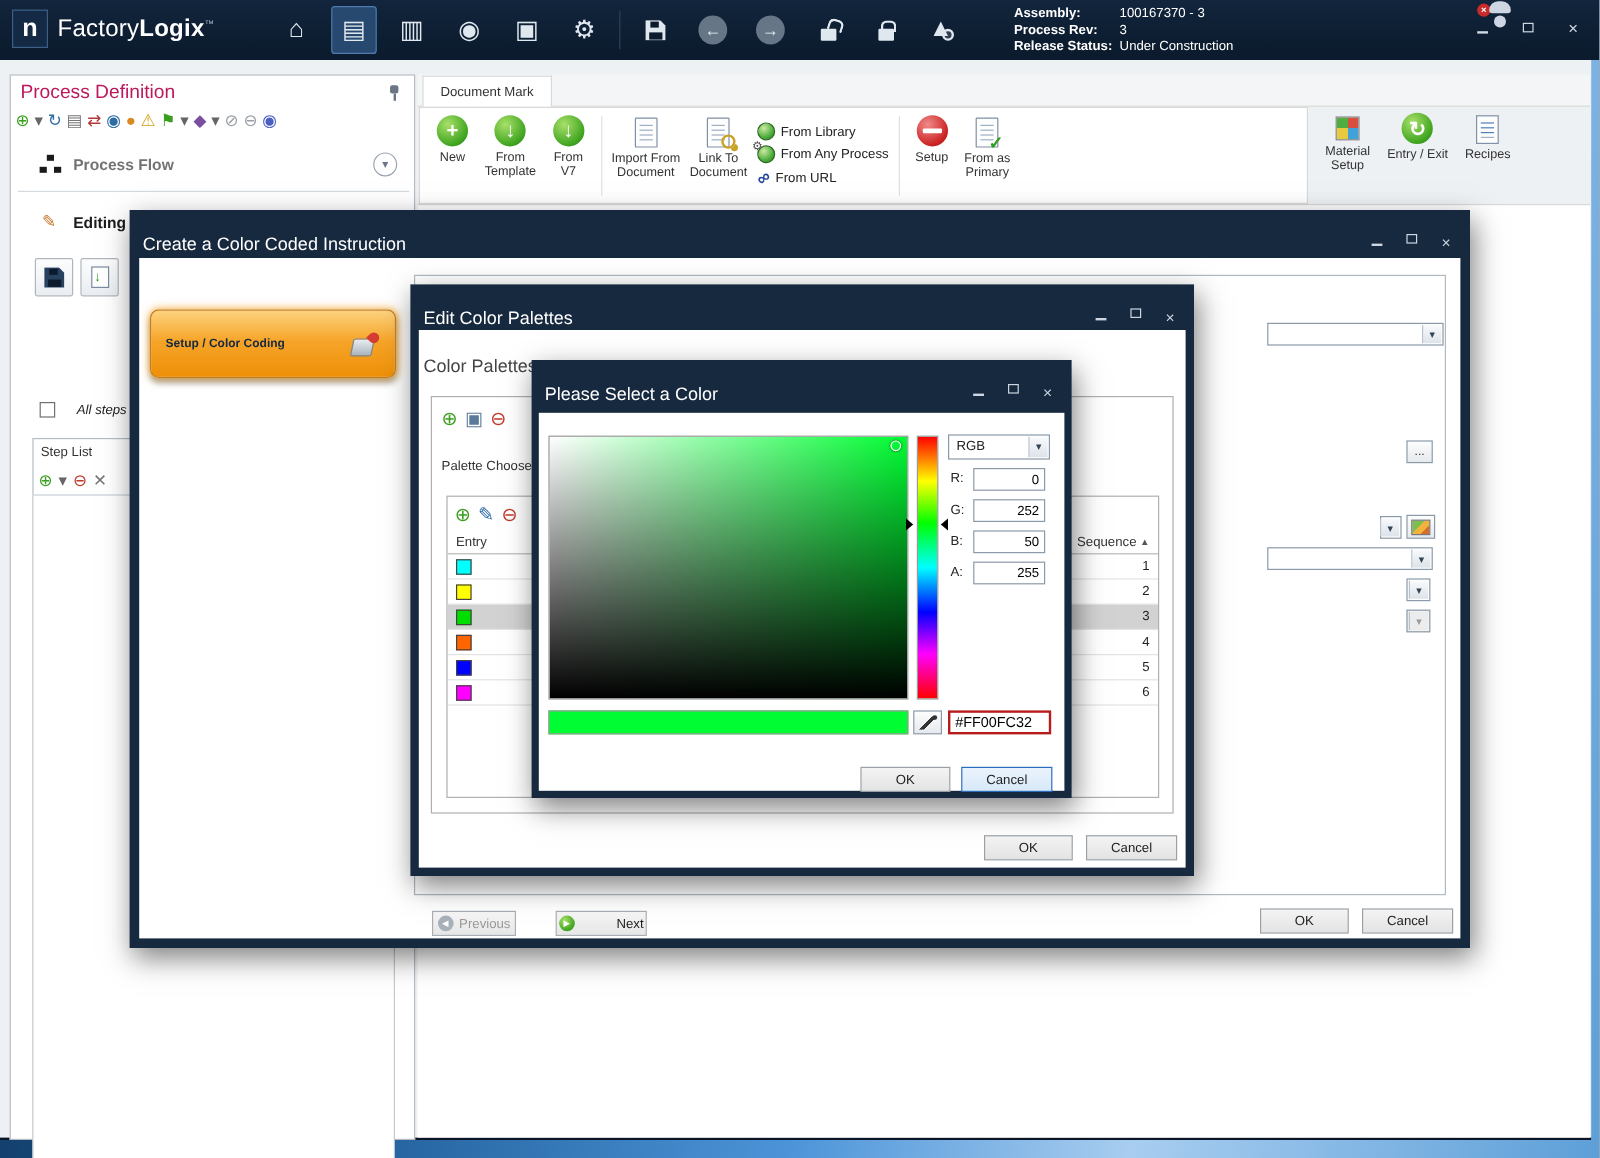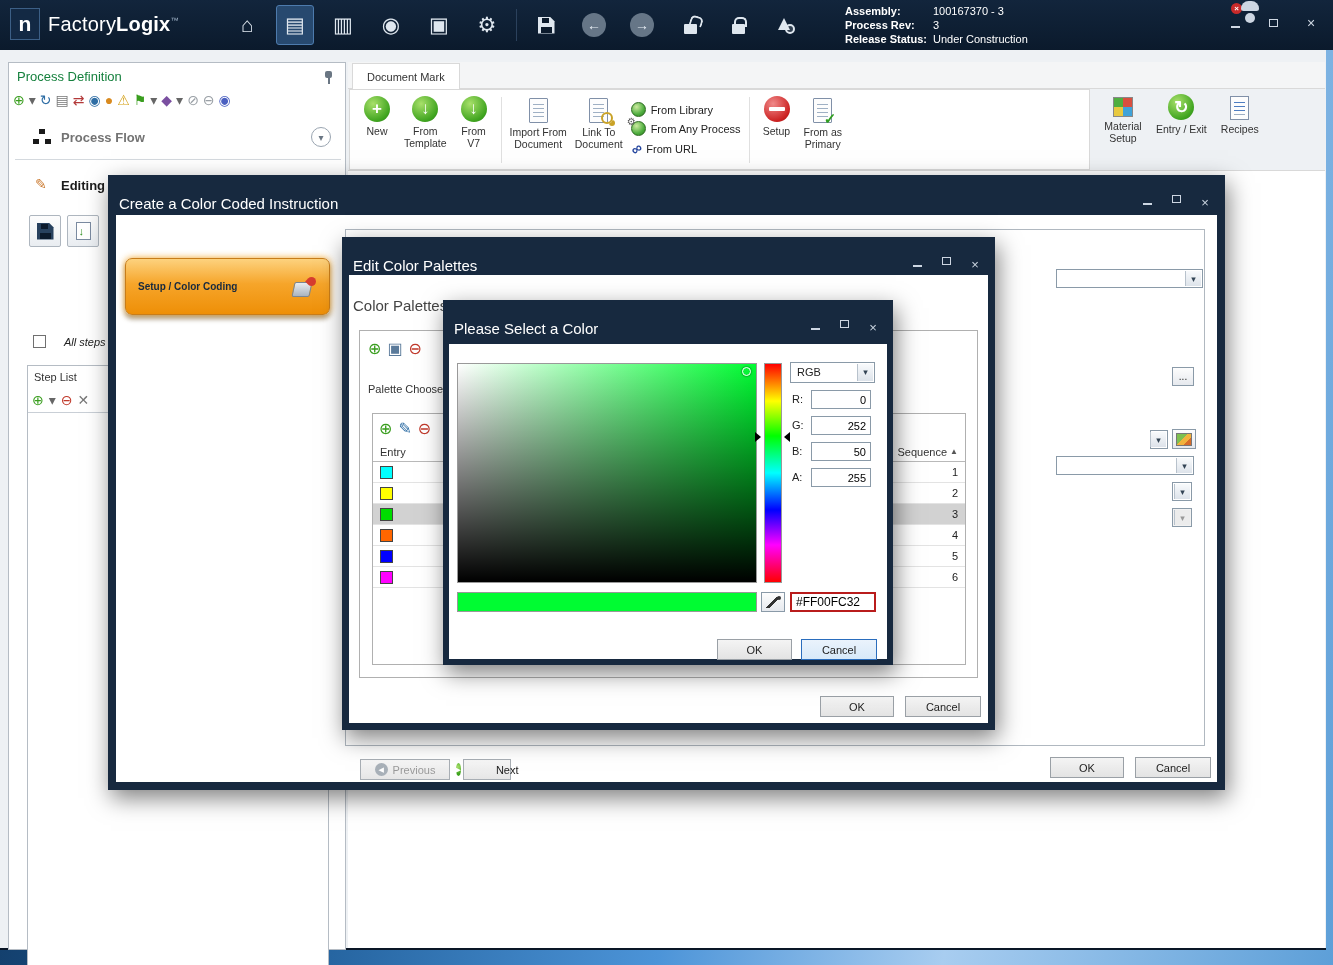--- a/index.html
+++ b/index.html
@@ -43,21 +43,21 @@
   .arow { display:flex; line-height:14px; }
   .al { width:88px; font-weight:bold; color:#fff; }
   .av { color:#fff; }
   .winctrl-app { position:absolute; right:14px; top:15px; display:flex; gap:22px; color:#cfd8e3; font-size:14px; }
   .wc { cursor:pointer; display:flex; align-items:center; justify-content:center; width:16px; height:16px; }
   .mini { display:inline-block; width:9px; height:2px; background:currentColor; margin-top:8px; }
   .maxi { display:inline-block; width:9px; height:8px; border:1px solid currentColor; }
 
   
   #leftpanel { position:absolute; left:8px; top:62px; width:338px; height:888px; background:#fff; border:1px solid #b5bcc4; }
-  .lp-title { position:absolute; left:8px; top:6px; font-size:13px; color:#15803d; }
+  .lp-title { position:absolute; left:8px; top:6px; font-size:16px; color:#be185d; }
   .g-pin { position:absolute; right:10px; top:7px; width:14px; height:14px; cursor:pointer; }
   .g-pin::before { content:""; position:absolute; left:4px; top:1px; width:7px; height:7px; background:#6a7683; border-radius:2px; }
   .g-pin::after { content:""; position:absolute; left:7px; top:8px; width:1.5px; height:6px; background:#6a7683; }
   #lp-toolbar { position:absolute; left:4px; top:26px; display:flex; align-items:center; gap:4px; height:22px; }
   .mico { font-size:14px; cursor:pointer; line-height:20px; }
   .pf-row { position:absolute; left:0; top:60px; width:100%; height:30px; }
   .g-org { position:absolute; left:24px; top:6px; width:18px; height:16px; }
   .g-org::before { content:""; position:absolute; top:0; left:6px; width:6px; height:5px; background:#1a1a1a; box-shadow:-6px 10px 0 #1a1a1a, 6px 10px 0 #1a1a1a; }
   .pf-label { position:absolute; left:52px; top:7px; font-size:13px; font-weight:bold; color:#737373; }
   .pf-caret { position:absolute; right:14px; top:4px; width:20px; height:20px; border:1px solid #9aa5b1; border-radius:50%; color:#6a7683; display:flex; align-items:center; justify-content:center; font-size:10px; cursor:pointer; }
@@ -389,25 +389,25 @@
       <div class="cpanel"></div>
       <div class="combo" style="position:absolute; left:940px; top:54px; width:147px;"></div>
       <div class="minibtn" style="left:1056px; top:152px; width:22px; height:19px;">...</div>
       <div class="combo" style="position:absolute; left:1034px; top:215px; width:18px;"></div>
       <div class="minibtn" style="left:1056px; top:214px; width:24px; height:20px;">
           <span class="imgico"></span>
         </div>
       <div class="combo" style="position:absolute; left:940px; top:241px; width:138px;"></div>
       <div class="combo" style="position:absolute; left:1056px; top:267px; width:20px;"></div>
       <div class="combo dis" style="position:absolute; left:1056px; top:293px; width:20px;"></div>
-      <div class="navbtn dis" style="left:244px; top:544px; width:90px;">
+      <div class="navbtn dis" style="left:244px; top:544px; width:70px;">
         <span class="navic gray">◀</span>
         <span>Previous</span>
       </div>
-      <div class="navbtn" style="left:347px; top:544px; width:48px;gap:35px;">
+      <div class="navbtn" style="left:347px; top:544px; width:76px;gap:35px;">
         <span class="navic green">▶</span>
         <span>Next</span>
       </div>
       <button class="btn" style="left:934px; top:542px; width:74px;">OK</button>
       <button class="btn" style="left:1019px; top:542px; width:76px;">Cancel</button>
     </div>
   </div>
 
   <div class="win" id="dlg-palette">
     <span class="t">Edit Color Palettes</span>

